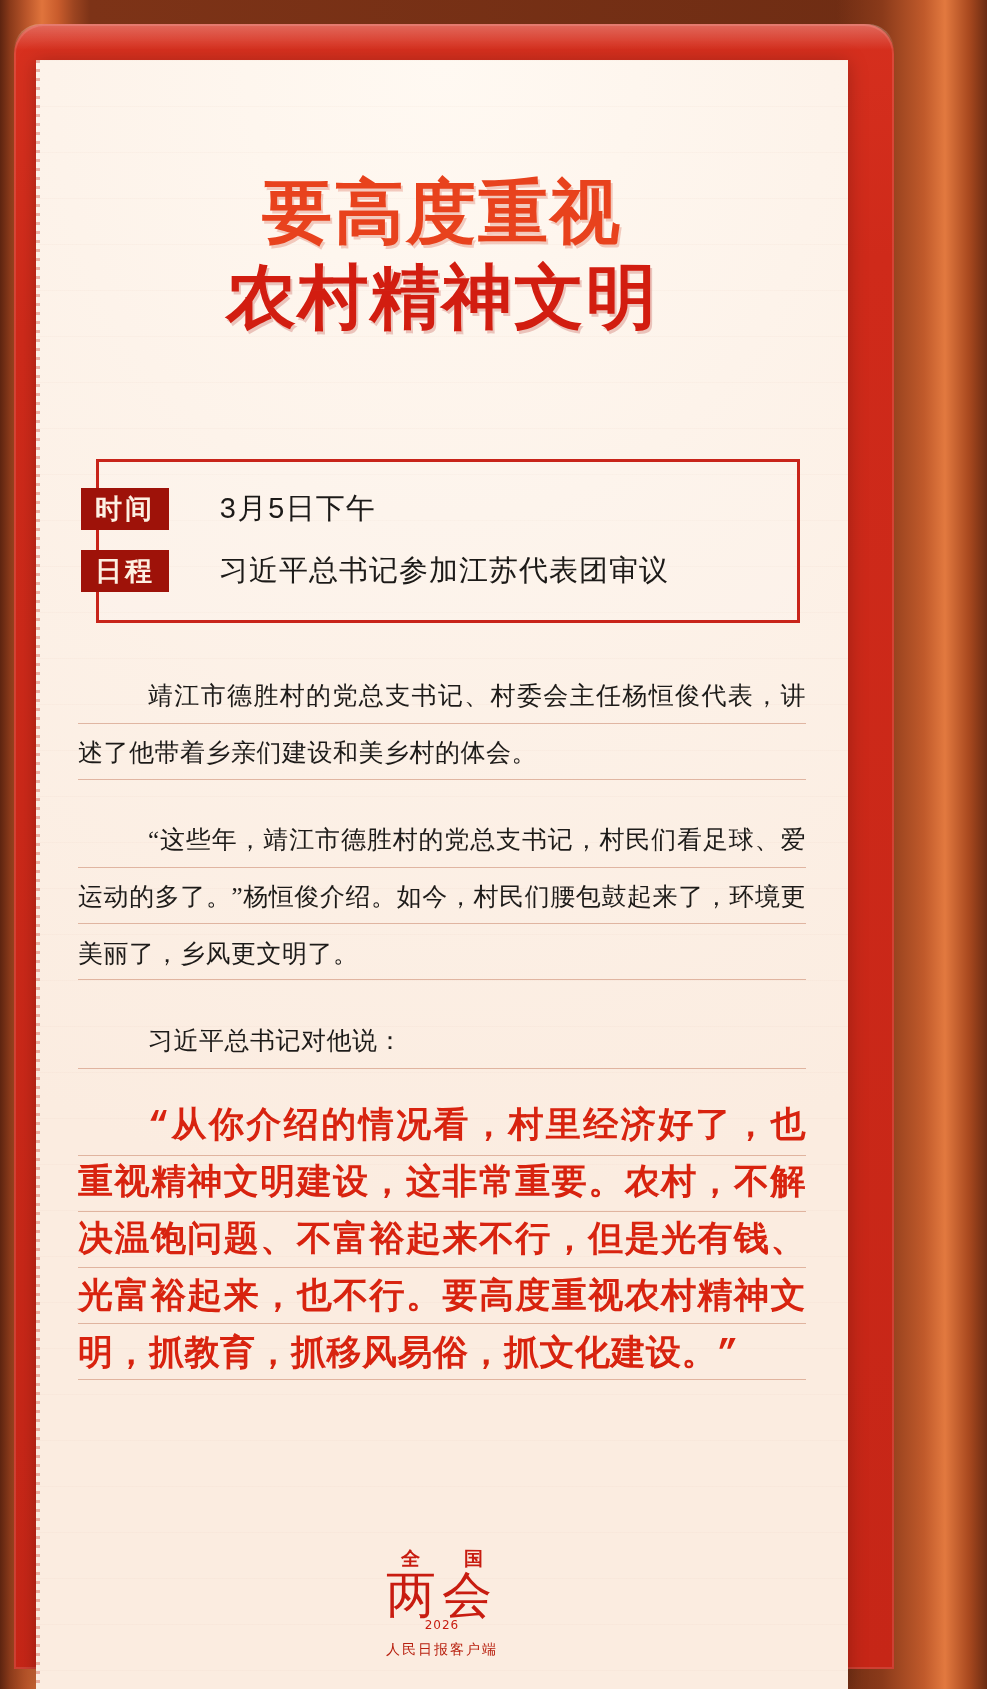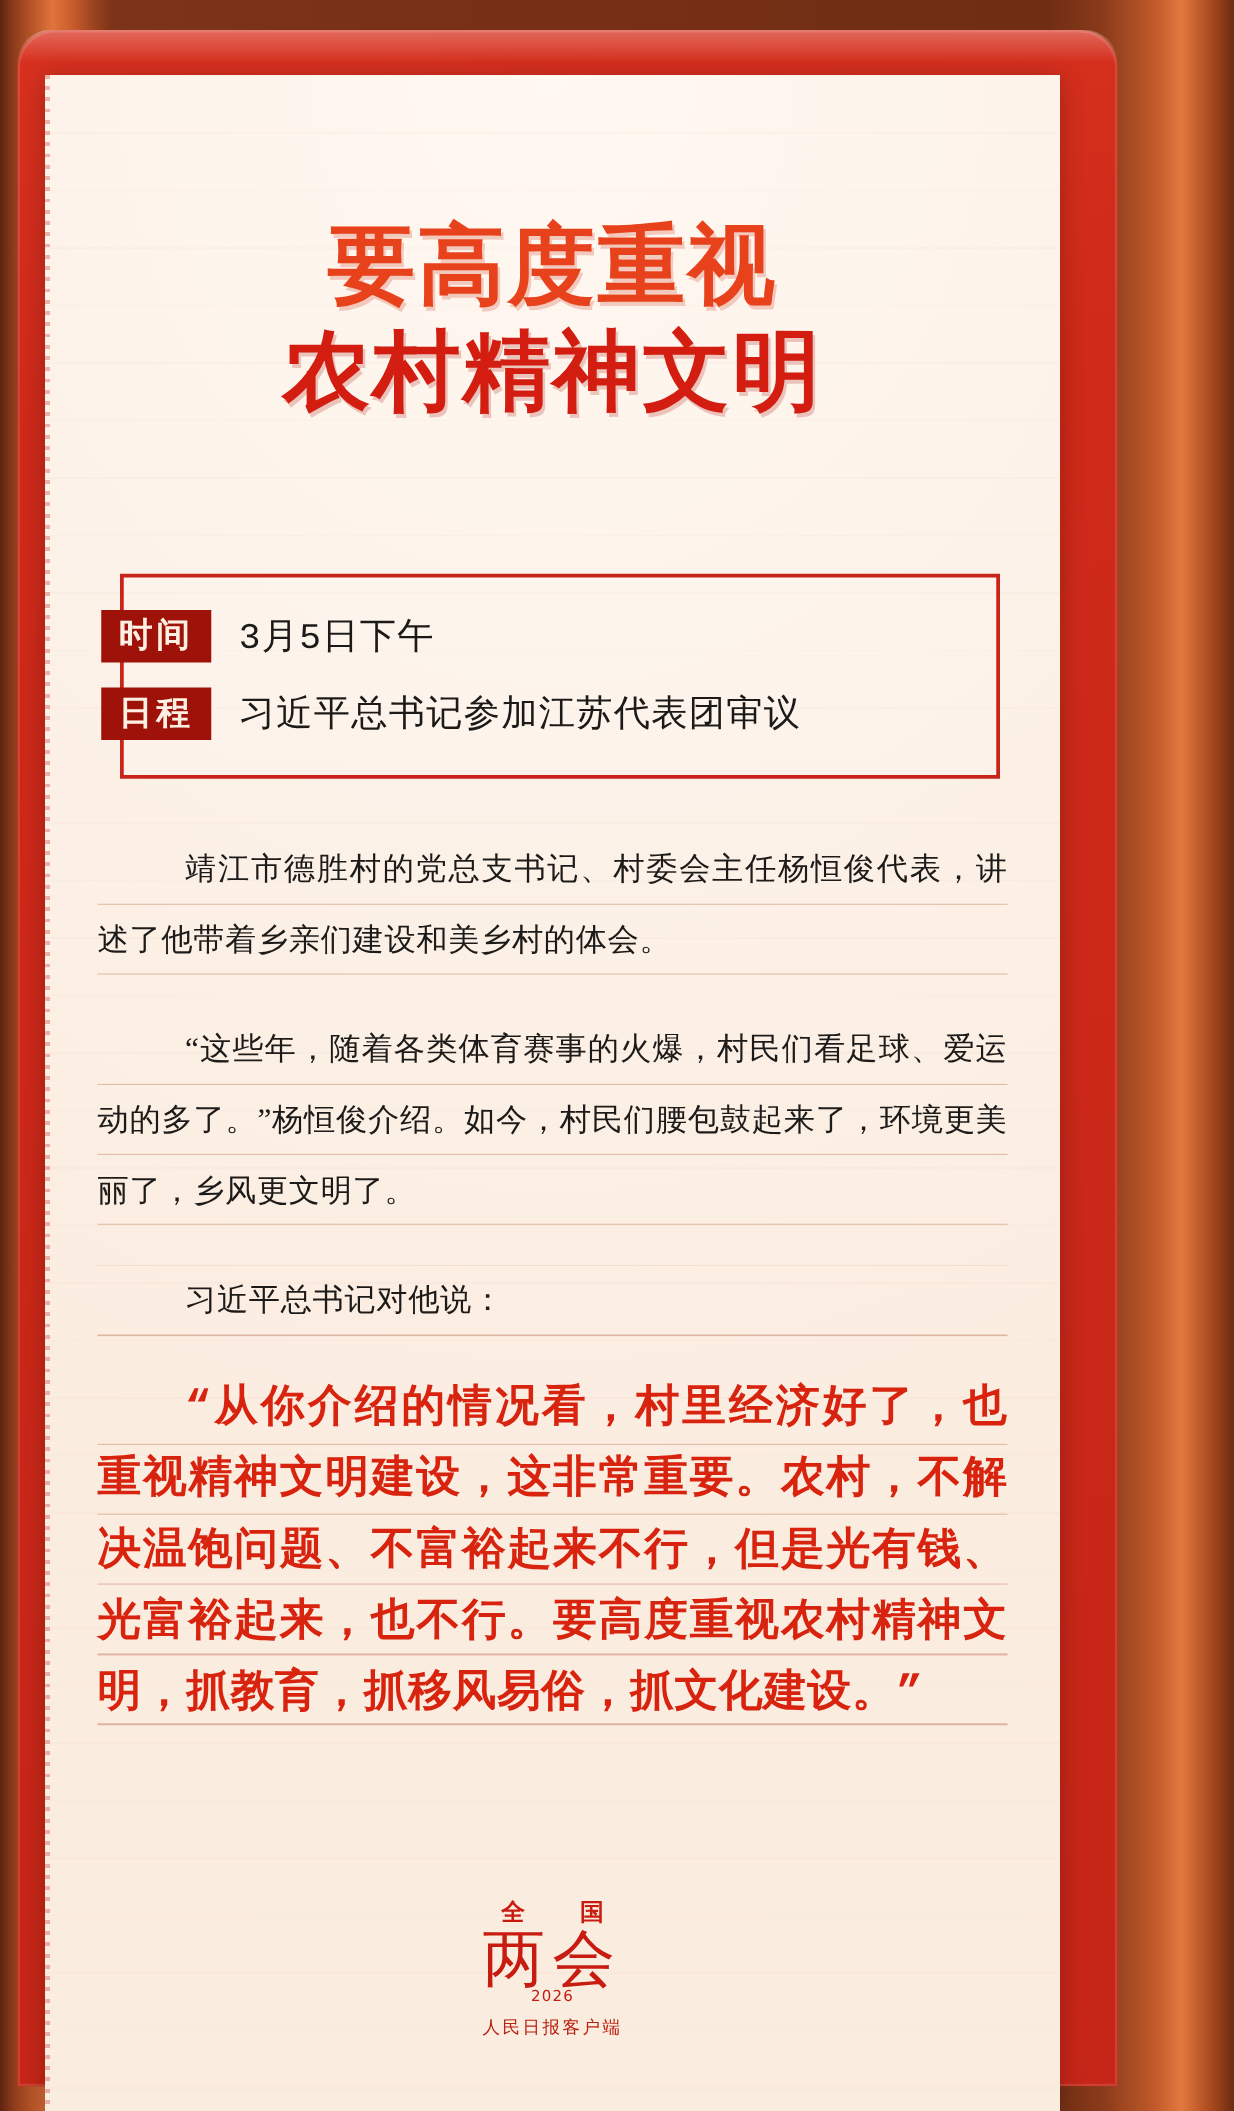--- a/index.html
+++ b/index.html
@@ -120,20 +120,21 @@
     position: relative;
     margin: 118px 48px 0 60px;
     border: 3px solid #c8241a;
     padding: 26px 22px 28px 0;
     background: rgba(255,255,255,0.12);
   }
   .info-row {
     display: flex;
     align-items: center;
     margin: 0 0 20px 0;
+    gap: 28px;
   }
   .info-row:last-child { margin-bottom: 0; }
   .tag {
     flex: none;
     margin-left: -18px;
     background: #9e1209;
     color: #fdf0e2;
     font-family: "DejaVu Sans", "Liberation Sans", sans-serif;
     font-weight: 700;
     font-size: 27px;
@@ -175,21 +176,21 @@
     font-family: Liberation Mono, monospace;
     font-weight: 700;
     font-size: 35px;
     line-height: 57px;
   }
 
   
   .footer {
     position: absolute;
     left: 0; right: 0;
-    bottom: 50px;
+    bottom: 22px;
     text-align: center;
   }
   .emblem {
     display: inline-block;
     position: relative;
     width: 200px;
     height: 120px;
   }
   .emblem .top {
     font-family: "DejaVu Sans", "Liberation Sans", sans-serif;
@@ -248,21 +249,21 @@
         <span class="tag-text">3月5日下午</span>
       </div>
       <div class="info-row">
         <span class="tag">日程</span>
         <span class="tag-text">习近平总书记参加江苏代表团审议</span>
       </div>
     </div>
 
     <div class="body">
       <p class="para">靖江市德胜村的党总支书记、村委会主任杨恒俊代表，讲述了他带着乡亲们建设和美乡村的体会。</p>
-      <p class="para">“这些年，随着各类体育赛事的火爆，村民们看足球、爱运动的多了。”杨恒俊介绍。如今，村民们腰包鼓起来了，环境更美丽了，乡风更文明了。</p>
+      <p class="para">“这些年，靖江市德胜村的党总支书记，村民们看足球、爱运动的多了。”杨恒俊介绍。如今，村民们腰包鼓起来了，环境更美丽了，乡风更文明了。</p>
       <p class="para">习近平总书记对他说：</p>
       <p class="para quote-red">“从你介绍的情况看，村里经济好了，也重视精神文明建设，这非常重要。农村，不解决温饱问题、不富裕起来不行，但是光有钱、光富裕起来，也不行。要高度重视农村精神文明，抓教育，抓移风易俗，抓文化建设。”</p>
     </div>
 
     <div class="footer">
       <div class="emblem">
         <div class="top">全国</div>
         <div class="big">两会</div>
         <div class="year">2026</div>
         <div class="src">人民日报客户端</div>

